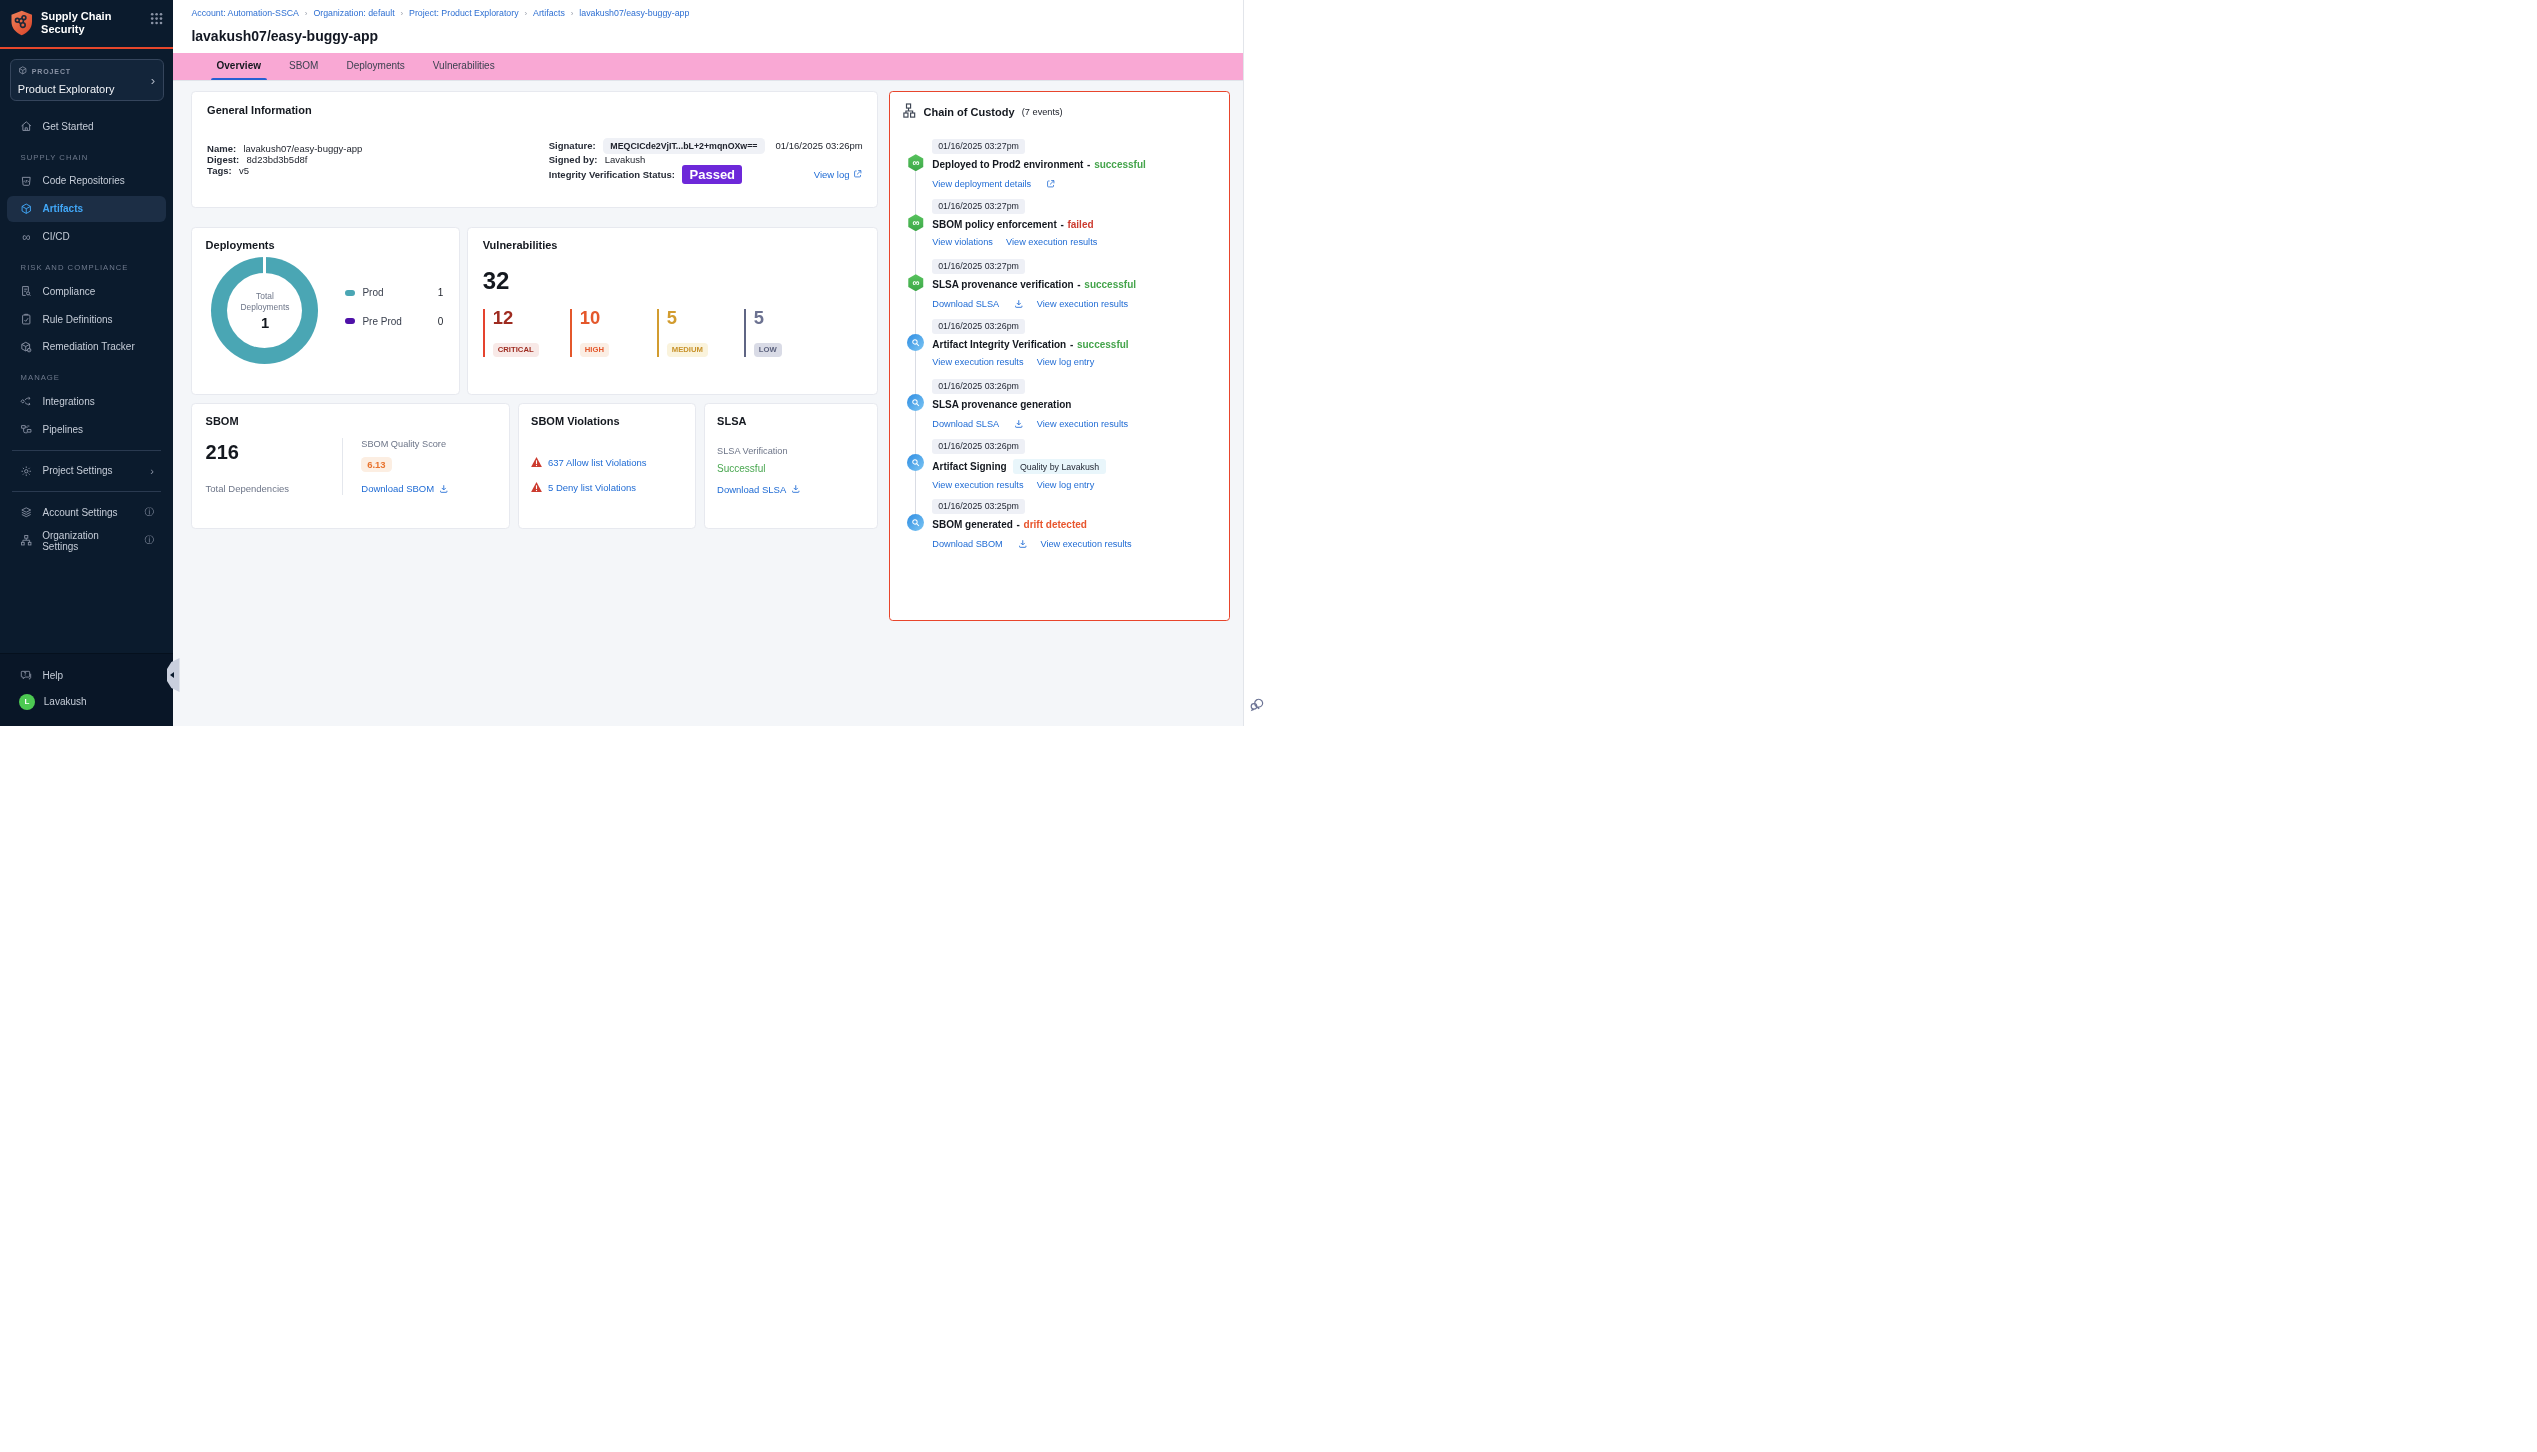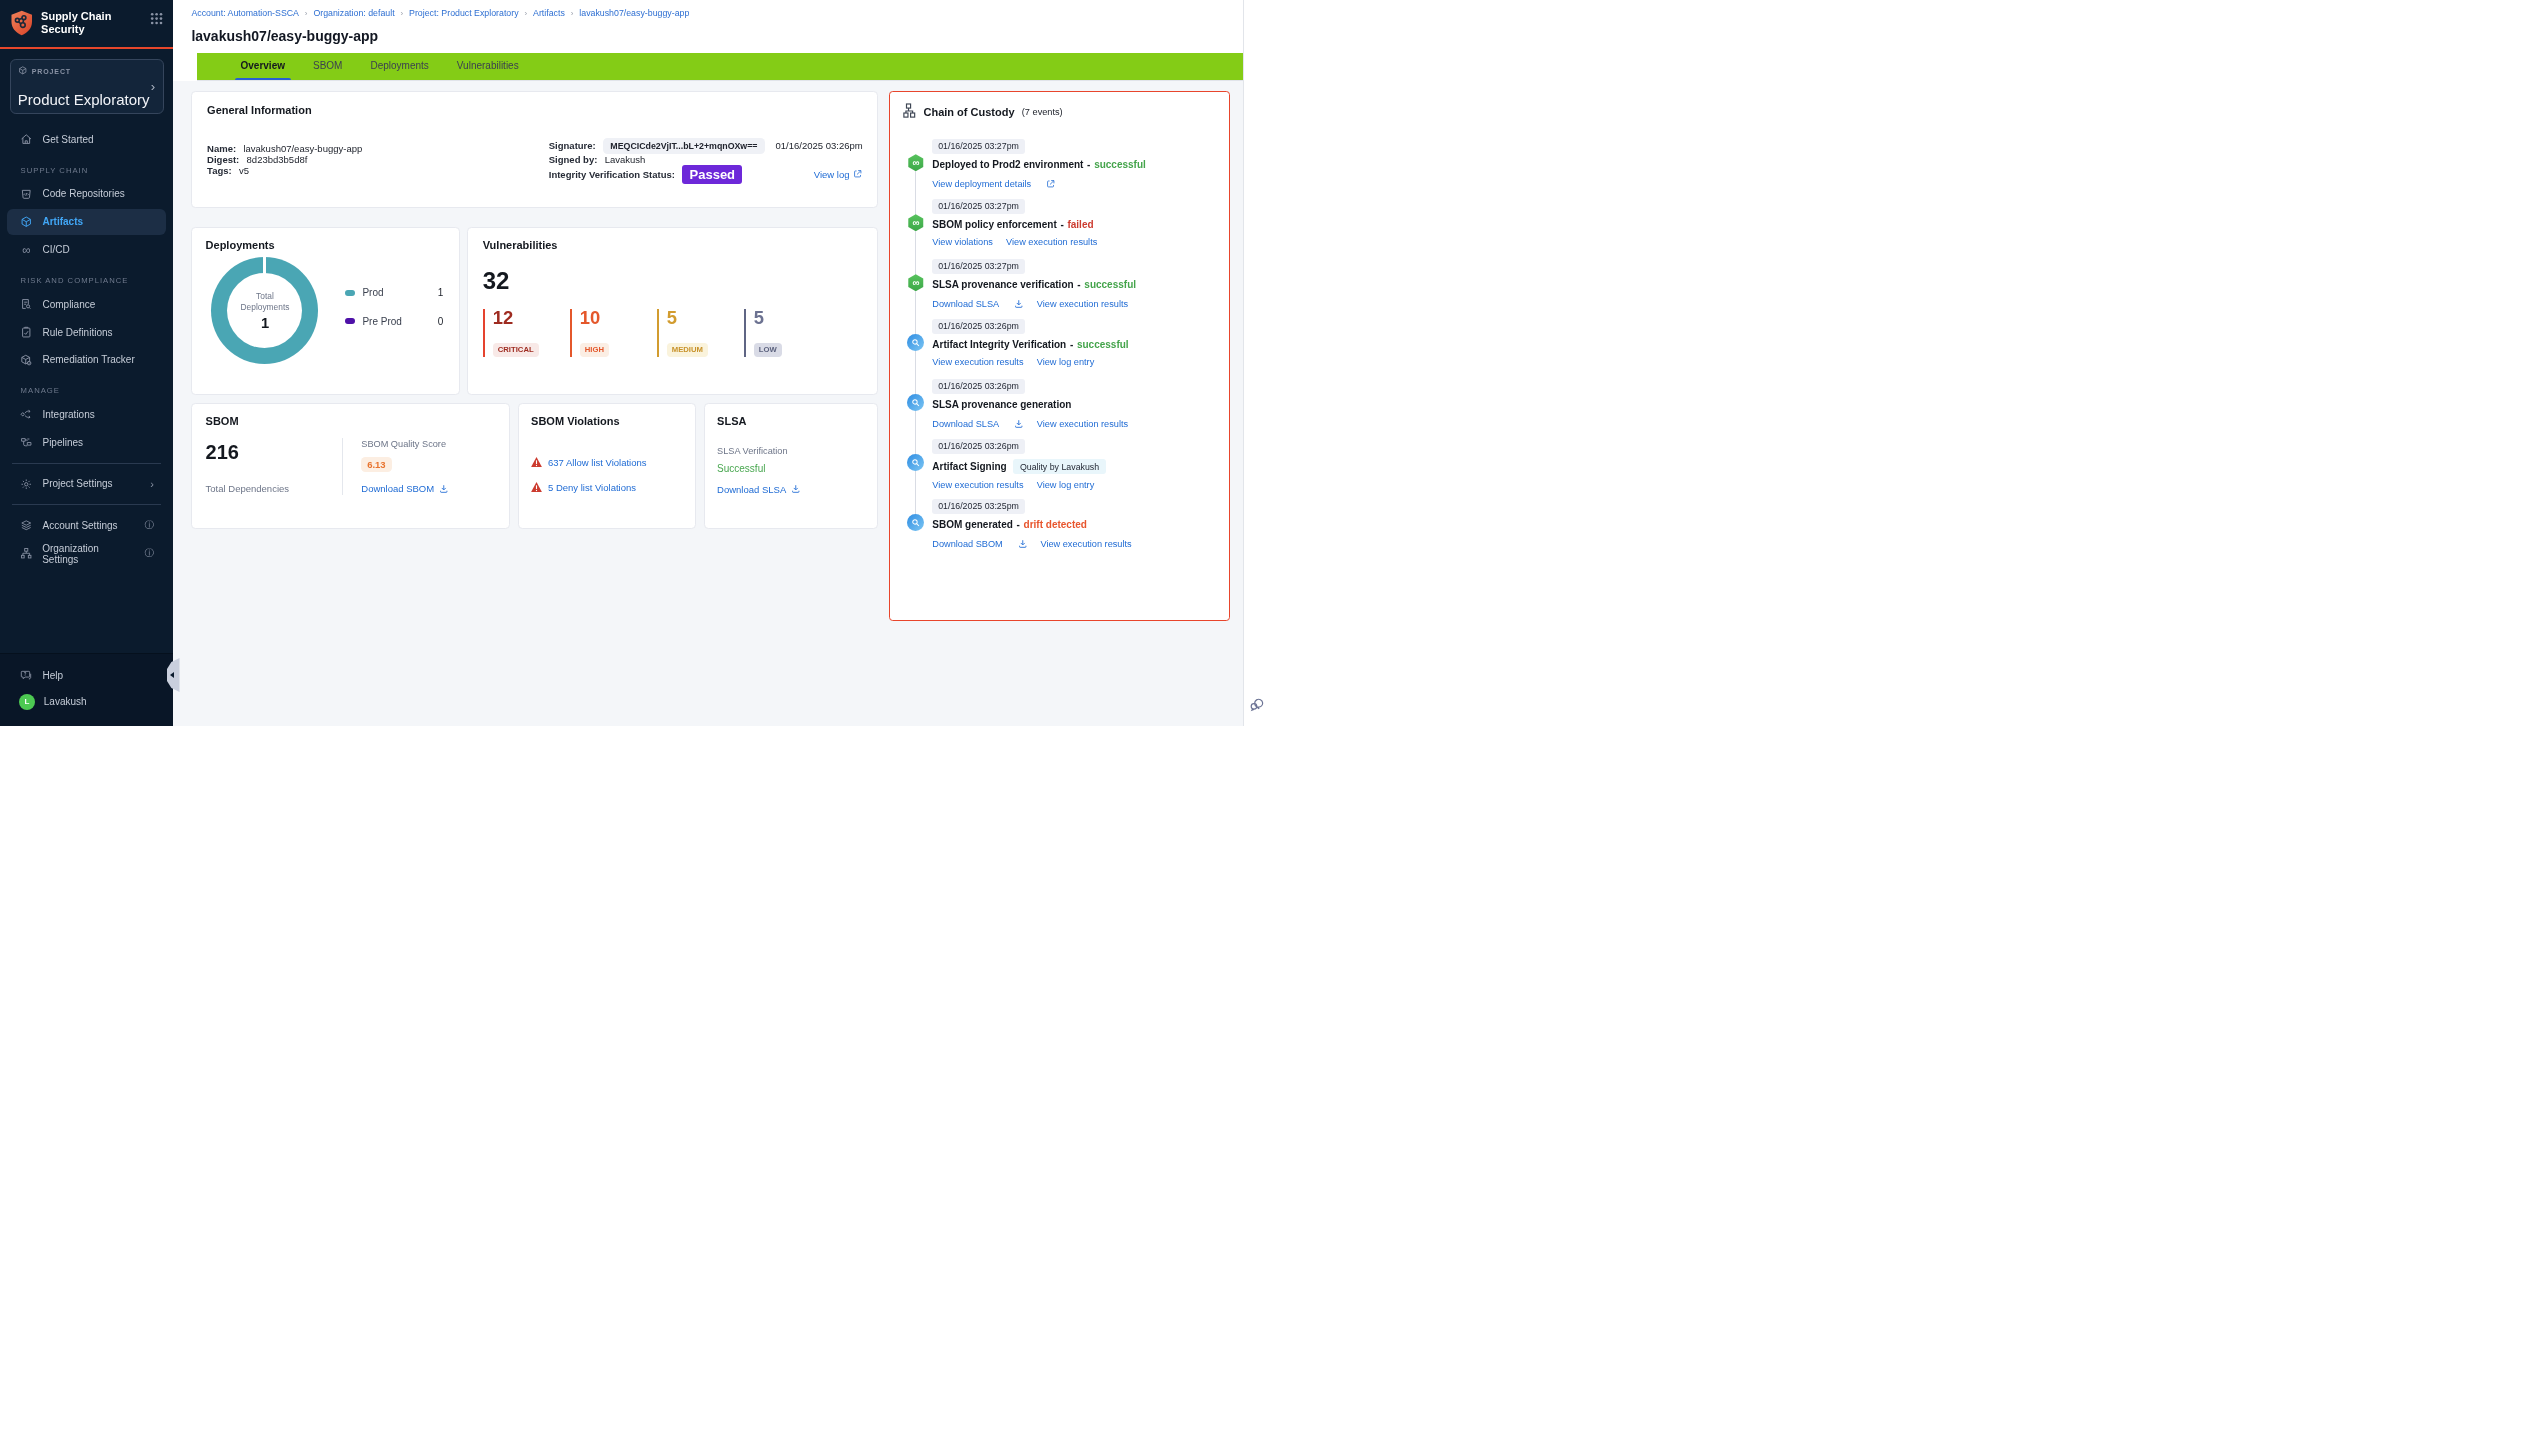--- a/index.html
+++ b/index.html
@@ -12,21 +12,21 @@
     display:flex; flex-direction:column; position:relative; }
   .sb-head { display:flex; align-items:flex-start; gap:7.3px; padding:9.5px 10.3px 8.8px 10.3px; }
   .sb-title { font-size:11px; font-weight:bold; color:#fff; line-height:1.2; flex:1; }
   .sb-grid-icon { margin-top:2.2px; }
   .sb-accent { height:2.2px; background:#e8472b; }
   .proj-card { margin:10.3px 9.5px 4.4px 9.5px; border:0.7px solid #35455c; background:#13253a;
     border-radius:5.9px; padding:5.9px 7.3px; display:flex; align-items:center; cursor:pointer; }
   .proj-meta { flex:1; }
   .proj-label { font-size:7px; letter-spacing:0.9px; color:#8a93a5; font-weight:bold;
     display:flex; align-items:center; gap:4.4px; }
-  .proj-name { font-size:15px; color:#f2f4f8; margin-top:14px; }
+  .proj-name { font-size:11px; color:#f2f4f8; margin-top:6px; }
   .proj-chev { color:#aeb6c4; font-size:13.2px; line-height:1; }
   .nav { flex:1; padding-top:5.9px; }
   .nav-item { display:flex; align-items:center; gap:8.8px; height:26.4px; padding:0 11.7px;
     margin:1.5px 7.3px; border-radius:5.9px; font-size:10px; color:#c6cdd8; cursor:pointer; }
   .nav-item .ic { width:14.7px; display:flex; justify-content:center; color:#8a93a5; }
   .nav-item.active { background:#1c2e45; color:#41a7f7; font-weight:bold; }
   .nav-item.active .ic { color:#41a7f7; }
   .nav-section { font-size:7.7px; letter-spacing:1px; color:#6f7a8d; padding:11.7px 20.6px 4.4px 20.6px; }
   .nav-div { height:0.7px; background:#2a3a50; margin:7.3px 11.7px; }
   .nav-right { margin-left:auto; color:#8a93a5; font-size:11px; }
@@ -41,21 +41,21 @@
   .collapse-handle:after { content:""; border-right:4.4px solid #0b1b2d; border-top:3.7px solid transparent;
     border-bottom:3.7px solid transparent; margin-right:2.9px; }
 
   
   .main { flex:1; min-width:0; display:flex; flex-direction:column; }
   .m-head { padding:8px 14.7px 0 18.4px; background:#fff; }
   .crumbs { display:flex; align-items:center; gap:5.9px; font-size:8.8px; }
   .crumbs a { color:#2e6fd2; text-decoration:none; cursor:pointer; }
   .crumb-sep { color:#9aa0ac; font-size:8px; }
   .page-title { font-size:14px; font-weight:bold; color:#121722; margin:10.3px 0 8.8px 0; }
-  .tabs { display:flex; gap:25px; padding:0 0 0 42px; background:#84cc16; border-bottom:0.7px solid #e1e4ea;margin-left:24px; }
+  .tabs { display:flex; gap:25px; padding:0 0 0 42px; background:#f9a8d4; border-bottom:0.7px solid #e1e4ea; }
   .tab { font-size:10px; color:#3b414f; padding:7.3px 1.5px 8.8px 1.5px; position:relative; cursor:pointer; }
   .tab.active { color:#14181f; font-weight:bold; }
   .tab.active:after { content:""; position:absolute; left:-4.4px; right:-4.4px; bottom:0; height:2.2px;
     background:#2760d2; border-radius:2.2px 2.2px 0 0; }
 
   .content { flex:1; background:#f4f6f9; padding:9.5px 8.8px 0 18.4px; display:flex; gap:10.3px;
     align-items:flex-start; overflow:hidden; }
   .col-left { width:687px; min-width:687px; }
   .card { background:#fff; border:0.7px solid #e7e9ef; border-radius:4.4px; }
   .card-title { font-size:11px; font-weight:bold; color:#14181f; }

